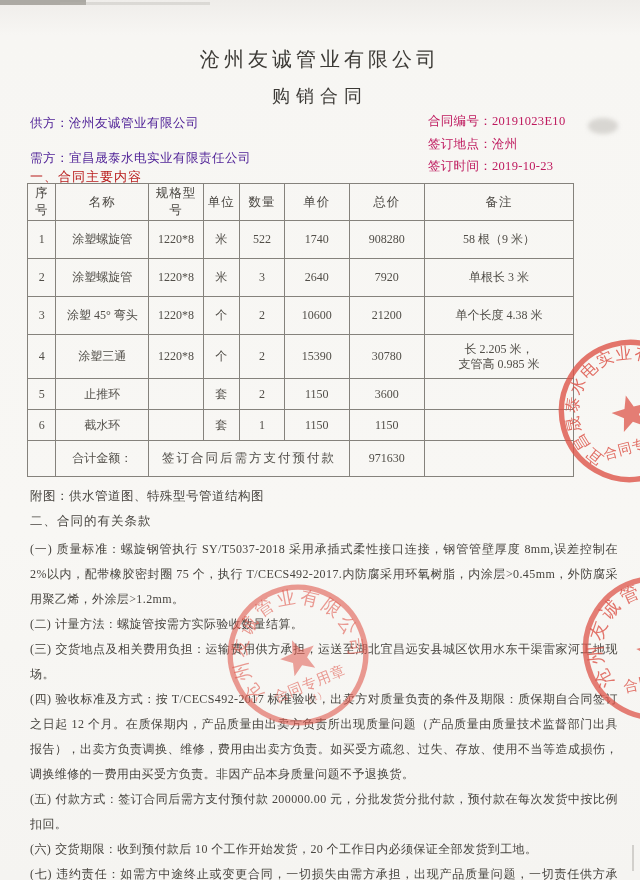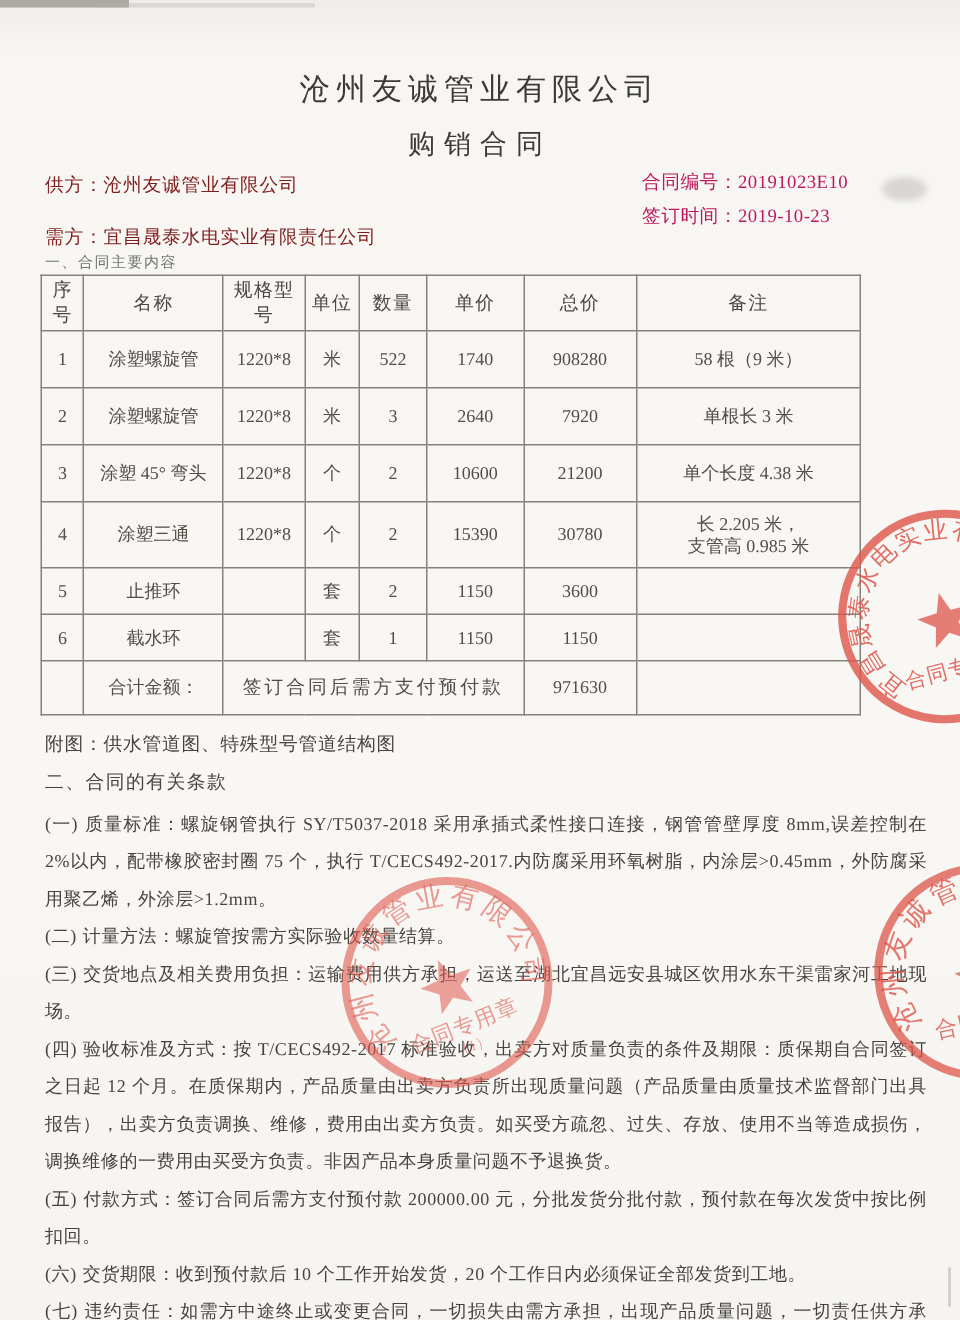--- a/index.html
+++ b/index.html
@@ -12,25 +12,25 @@
   .abs{position:absolute;}
   
   .scan-edge-top{left:0;top:0;width:86px;height:5px;background:#8e8b85;opacity:.7;}
   .scan-edge-top2{left:60px;top:2px;width:150px;height:3px;background:#b5b2ac;opacity:.35;}
   .scan-smudge{left:588px;top:118px;width:30px;height:16px;border-radius:50%;background:#d8d6d2;filter:blur(2px);}
   .scan-edge-br{left:632px;top:845px;width:2px;height:26px;background:#c9c7c3;opacity:.8;}
 
   .company-title{left:0;top:46px;width:640px;text-align:center;font-size:20px;letter-spacing:4px;color:#3c3a36;font-weight:500;}
   .doc-title{left:0;top:84px;width:640px;text-align:center;font-size:18px;letter-spacing:6px;color:#3c3a36;font-weight:500;}
 
-  .meta{font-size:12.5px;color:#7f1d1d;letter-spacing:.5px;white-space:nowrap;}
+  .meta{font-size:12.5px;color:#4c1d95;letter-spacing:.5px;white-space:nowrap;}
   .meta-supplier{left:30px;top:115px;}
   .meta-buyer{left:30px;top:150px;}
   .contract-block{left:428px;top:110px;line-height:22.5px;font-size:12.5px;color:#be185d;letter-spacing:.3px;}
-  .section1-title{left:30px;top:168px;font-size:10px;color:#737373;letter-spacing:1px;}
+  .section1-title{left:30px;top:168px;font-size:13px;color:#b91c1c;letter-spacing:1px;}
 
   table.items{
     position:absolute;left:27px;top:183px;width:547px;
     border-collapse:collapse;table-layout:fixed;
     font-size:12px;color:#514e48;
   }
   table.items td,table.items th{
     border:1px solid #85827c;text-align:center;vertical-align:middle;
     padding:1px 2px;font-weight:normal;overflow:hidden;
   }
@@ -58,20 +58,21 @@
 <div class="abs scan-edge-br"></div>
 
 <div class="abs company-title">沧州友诚管业有限公司</div>
 <div class="abs doc-title">购销合同</div>
 
 <div class="abs meta meta-supplier"><span>供方：</span><span>沧州友诚管业有限公司</span></div>
 <div class="abs meta meta-buyer"><span>需方：</span><span>宜昌晟泰水电实业有限责任公司</span></div>
 
 <div class="abs contract-block">
   <div><span>合同编号：</span><span>20191023E10</span></div>
+  <div><span>签订地点：</span><span>沧州</span></div>
   <div><span>签订时间：</span><span>2019-10-23</span></div>
 </div>
 
 <div class="abs section1-title">一、合同主要内容</div>
 
 <table class="items">
   <colgroup>
     <col style="width:5.2%">
       <col style="width:17%">
       <col style="width:10%">

